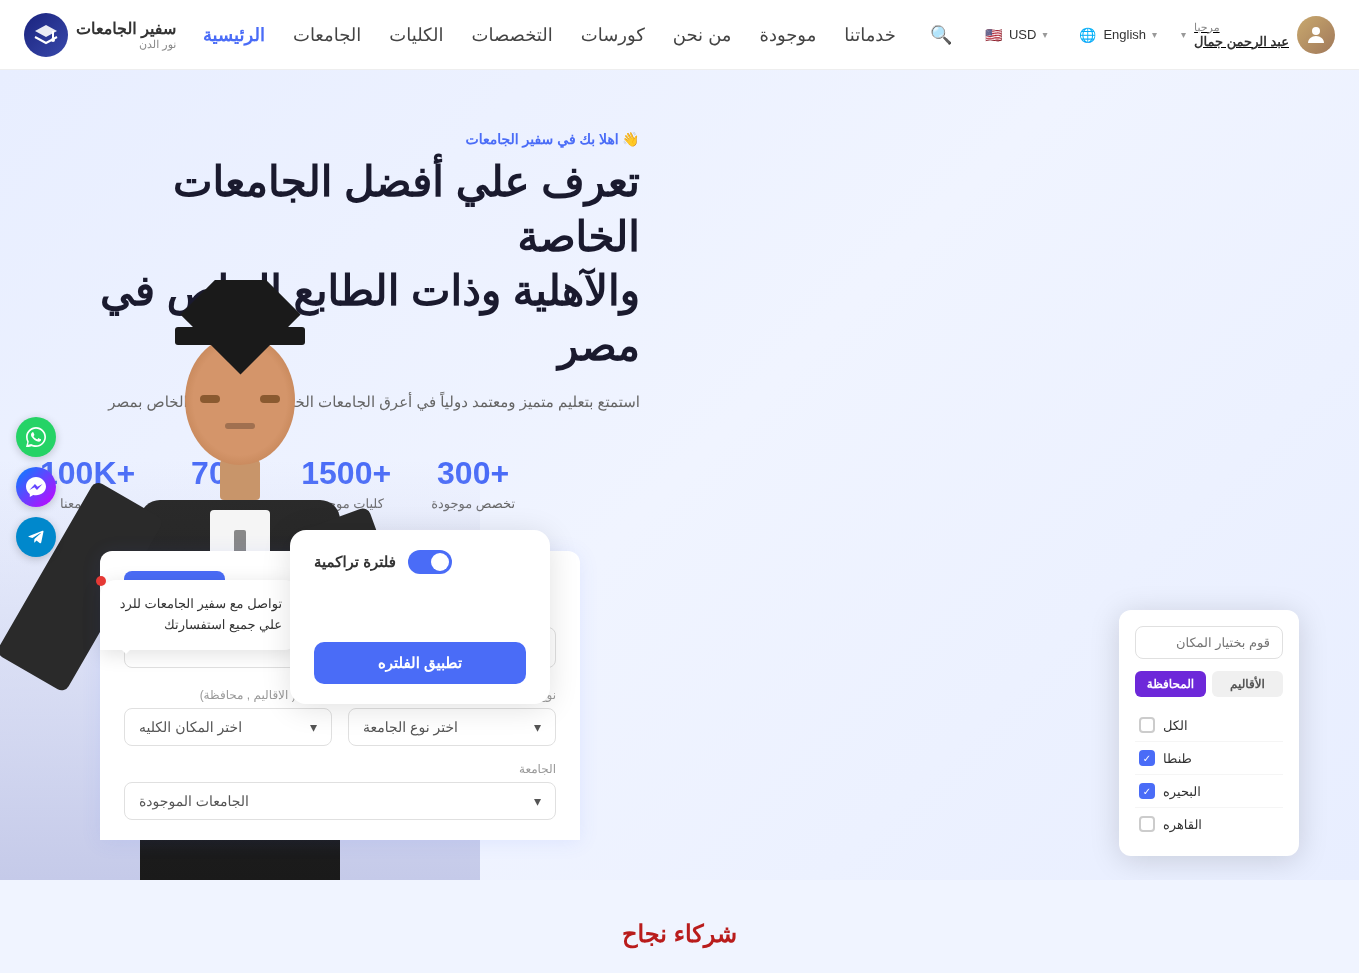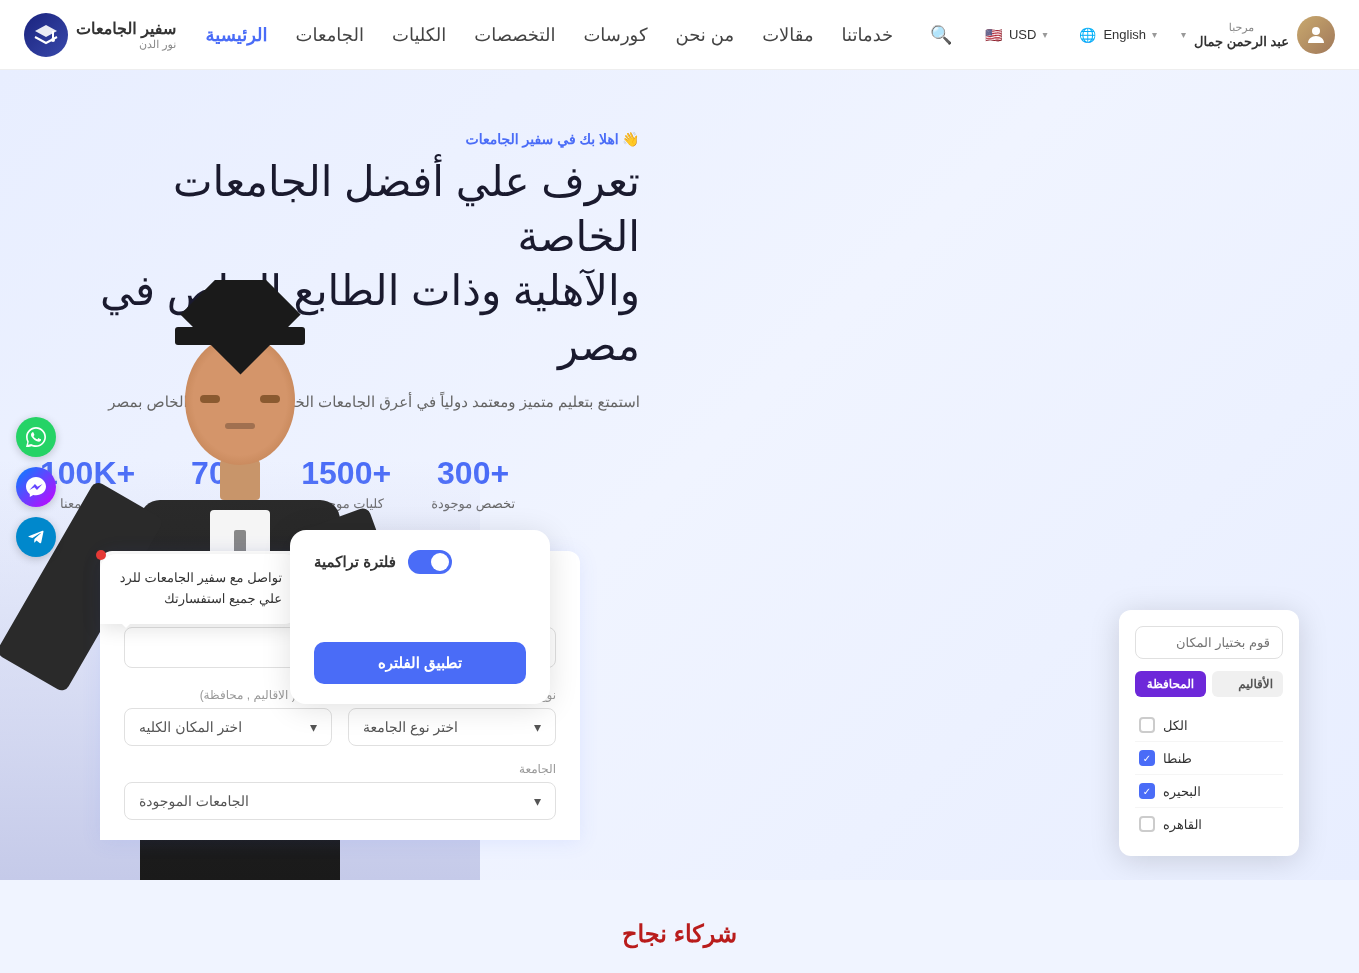--- a/index.html
+++ b/index.html
@@ -39,21 +39,21 @@
       width: 38px;
       height: 38px;
       border-radius: 50%;
       background: linear-gradient(135deg, #c9a96e, #a0785a);
       display: flex;
       align-items: center;
       justify-content: center;
       overflow: hidden;
     }
     .user-avatar svg { width: 24px; height: 24px; fill: #fff; }
-    .user-name-block { text-align: center; }
+    .user-name-block { text-align: left; text-decoration: underline; }
     .user-greeting-text { font-size: 11px; color: #888; }
     .user-name { font-size: 13px; font-weight: 600; color: #333; }
     .dropdown-arrow { color: #999; font-size: 10px; }
 
     .lang-selector, .currency-selector {
       display: flex;
       align-items: center;
       gap: 6px;
       cursor: pointer;
       font-size: 13px;
@@ -133,21 +133,21 @@
     }
     .hero-badge {
       display: inline-block;
       margin-bottom: 8px;
       font-size: 14px;
       color: #4A6CF7;
       font-weight: 600;
     }
     .hero-title {
       font-size: 42px;
-      font-weight: 400;
+      font-weight: 700;
       color: #1a1a2e;
       line-height: 1.3;
       margin-bottom: 16px;
     }
     .hero-subtitle {
       font-size: 15px;
       color: #666;
       margin-bottom: 40px;
       line-height: 1.7;
     }
@@ -290,21 +290,21 @@
     .popup-tab {
       flex: 1;
       padding: 6px 10px;
       border-radius: 6px;
       border: none;
       font-size: 12px;
       cursor: pointer;
       font-weight: 600;
     }
     .popup-tab.active { background: #6d28d9; color: #fff; }
-    .popup-tab:not(.active) { background: #f0f0f0; color: #555; text-align: right; }
+    .popup-tab:not(.active) { background: #f0f0f0; color: #555; }
     .popup-list { list-style: none; }
     .popup-list-item {
       display: flex;
       align-items: center;
       justify-content: flex-end;
       gap: 8px;
       padding: 8px 4px;
       font-size: 13px;
       color: #333;
       cursor: pointer;
@@ -500,21 +500,21 @@
       <span class="flag-circle">🇺🇸</span>
     </button>
 
     <button class="search-btn">
       <span>🔍</span>
     </button>
   </div>
 
   <div class="navbar-center">
     <a class="nav-link">خدماتنا</a>
-    <a class="nav-link">مقالات</a>
+    <a class="nav-link">موجودة</a>
     <a class="nav-link">من نحن</a>
     <a class="nav-link">كورسات</a>
     <a class="nav-link">التخصصات</a>
     <a class="nav-link">الكليات</a>
     <a class="nav-link">الجامعات</a>
     <a class="nav-link active">الرئيسية</a>
   </div>
 
   <div class="navbar-right">
     <div class="brand-name">
@@ -556,21 +556,21 @@
       </div>
 
       <div style="position: absolute; bottom: 535px; left: 50%; transform: translateX(-50%);">
         <div style="width: 130px; height: 18px; background: #1a1a1a; border-radius: 3px; position: relative; top: 0;"></div>
         <div style="width: 85px; height: 85px; background: #1a1a1a; transform: rotate(45deg); position: absolute; top: -55px; left: 50%; margin-left: -42px;"></div>
 
       </div>
     </div>
   </div>
 
-  <div class="chat-bubble" style="position:absolute; left:100px; top:484px;">
+  <div class="chat-bubble" style="position:absolute; left:100px; top:510px;">
     <div class="red-dot"></div>
     <span>تواصل مع سفير الجامعات للرد علي جميع استفسارتك</span>
   </div>
 
   <div class="gradient-filter-panel">
     <div class="filter-panel-header">
       <div class="toggle-switch"></div>
       <span class="filter-panel-title">فلترة تراكمية</span>
     </div>
     

